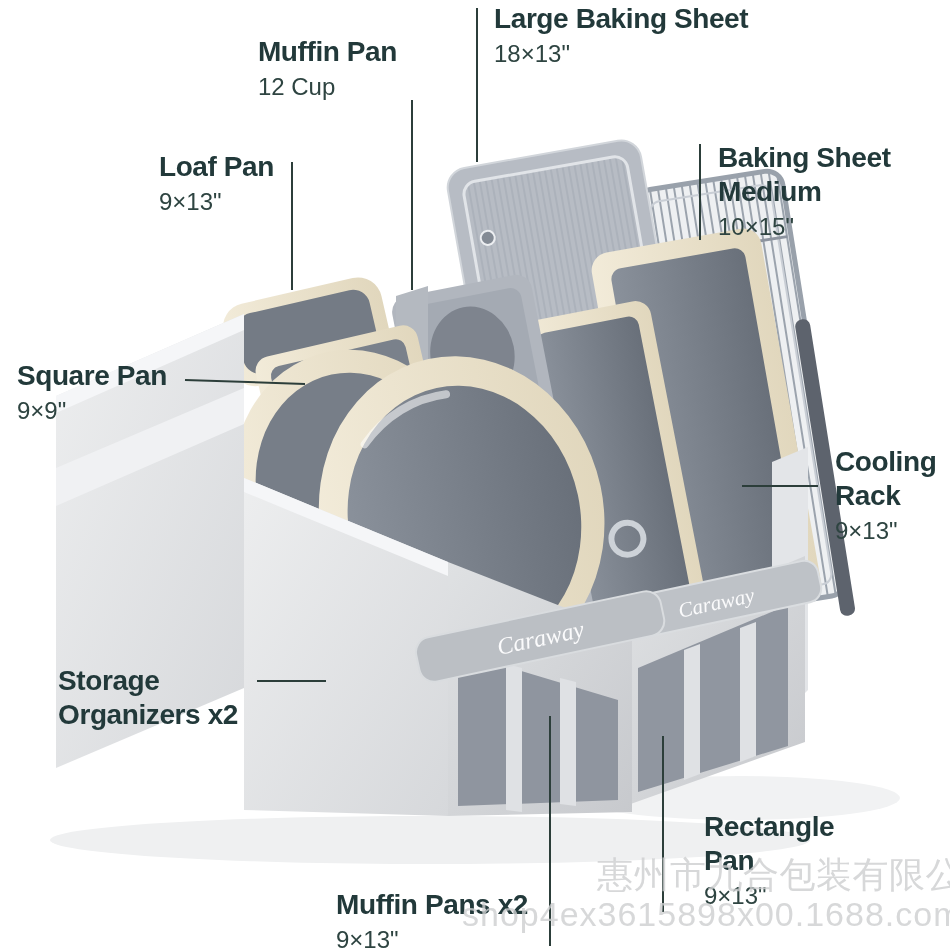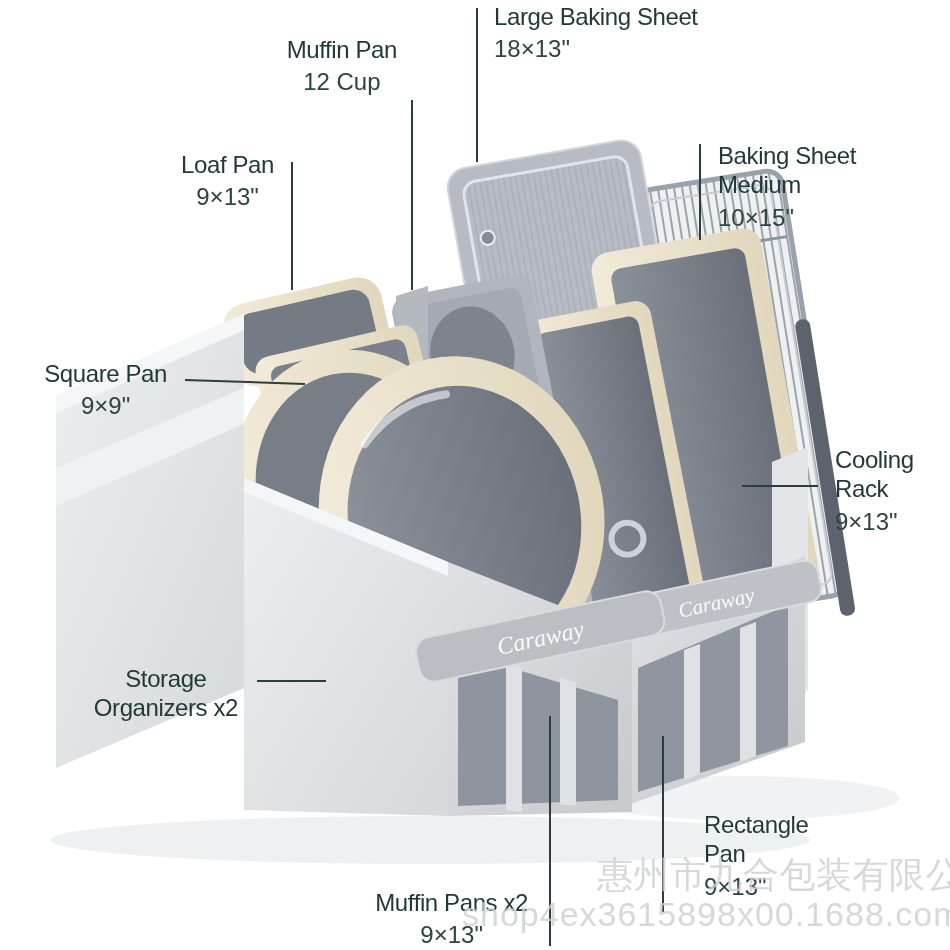--- a/index.html
+++ b/index.html
@@ -2,23 +2,23 @@
 <html><head>
 <meta charset="utf-8">
 <style>
   html,body{margin:0;padding:0;background:#ffffff;}
   #canvas{
     position:relative;width:950px;height:950px;background:#ffffff;
     overflow:hidden;font-family:"Liberation Sans",sans-serif;
   }
   #scene{position:absolute;left:0;top:0;z-index:1;}
   .label{position:absolute;z-index:2;color:#22393a;white-space:nowrap;}
-  .label .title{font-size:24px;font-weight:400;line-height:1.22;letter-spacing:-0.4px;}
+  .label .title{font-size:28px;font-weight:700;line-height:1.22;letter-spacing:-0.4px;}
   .label .dims{font-size:24px;font-weight:400;line-height:1.1;margin-top:5px;color:#2e4441;}
-  .align-right{text-align:center;}
+  .align-right{text-align:left;}
   .watermark{position:absolute;z-index:3;color:rgba(205,206,208,0.8);white-space:nowrap;font-weight:400;}
   #wm1{left:597px;top:851px;font-size:36px;letter-spacing:0.5px;}
   #wm2{left:462px;top:895px;font-size:34px;letter-spacing:1px;}
 </style>
 </head>
 <body>
 
 <div id="canvas">
 
   <svg id="scene" width="950" height="950" viewBox="0 0 950 950">

